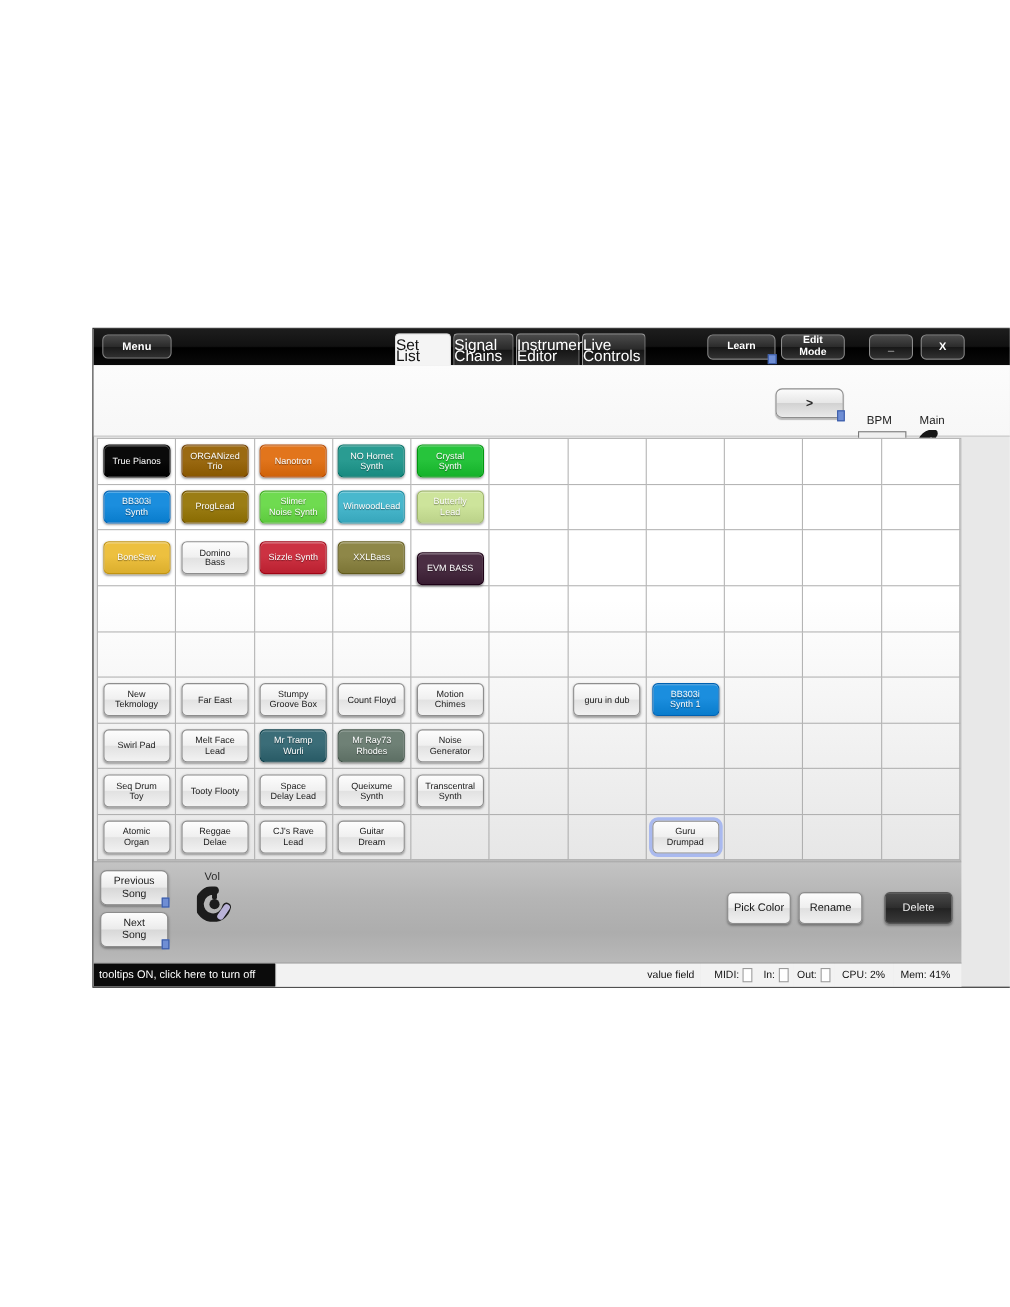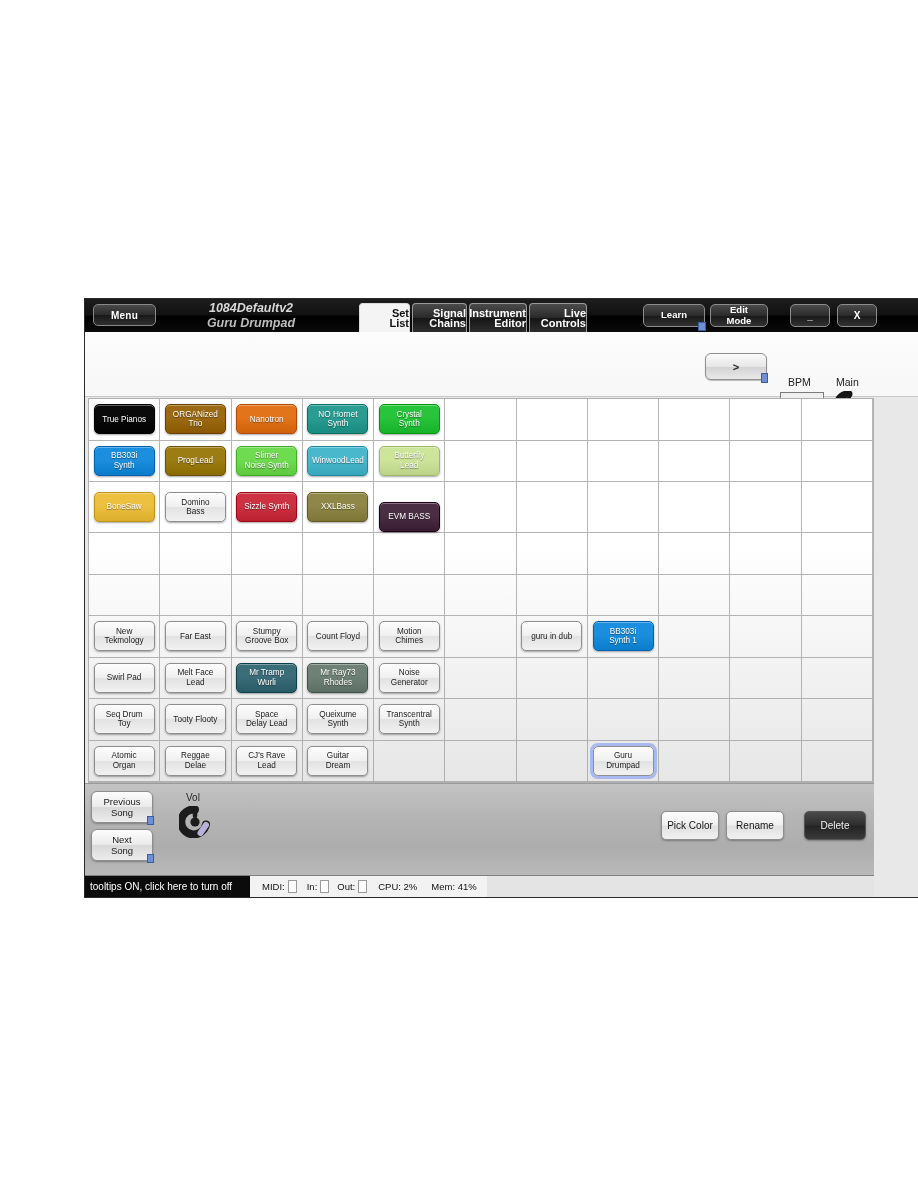--- a/index.html
+++ b/index.html
@@ -51,22 +51,22 @@
     text-align: center;
   }
   .song-title .l2 { color: #bdbdbd; }
 
   .tabs { position: absolute; left: 274px; top: 4px; display: flex; gap: 2px; height: 29px; }
   .tab {
     width: 51px; height: 29px;
     border-radius: 4px 4px 0 0;
     background: linear-gradient(to bottom, #4b4b4b 0%, #2a2a2a 48%, #161616 52%, #2e2e2e 100%);
     border: 1px solid #9a9a9a; border-bottom: none;
-    color: #fff; font-size: 11px; font-weight: bold;
-    display: flex; flex-direction: column; align-items: flex-end; justify-content: center;
+    color: #fff; font-size: 14px; font-weight: normal;
+    display: flex; flex-direction: column; align-items: flex-start; justify-content: center;
     line-height: 10.5px; text-align: center;
   }
   .tab.signal { width: 55px; }
   .tab.instrument { width: 58px; }
   .tab.live { width: 58px; }
   .tab.active {
     background: #f4f4f4;
     color: #111;
     border-color: #dcdcdc;
   }
@@ -284,24 +284,20 @@
 
 <div id="page">
 
   <div class="app-window">
 
     <div class="titlebar">
       <div class="menu-btn">
         <span>Menu</span>
       </div>
 
-      <div class="song-title">
-        <div class="l1">1084Defaultv2</div>
-        <div class="l2">Guru Drumpad</div>
-      </div>
 
       <div class="tabs">
         <div class="tab active">
           <span>Set</span>
           <span>List</span>
         </div>
         <div class="tab signal">
           <span>Signal</span>
           <span>Chains</span>
         </div>
@@ -661,20 +657,23 @@
       </div>
       <div class="act-btn delete">
         <span>Delete</span>
       </div>
     </div>
 
     <div class="statusbar">
       <div class="tooltip-cell">
         <span>tooltips ON, click here to turn off</span>
       </div>
+      <div class="value-cell">
+        <span>value field</span>
+      </div>
       <div class="midi-cell">
         <span>MIDI:</span>
         <span class="midi-led"></span>
       </div>
       <div class="io-cell">
         <span>In:</span>
         <span class="midi-led"></span>
       </div>
       <div class="io-cell">
         <span>Out:</span>

